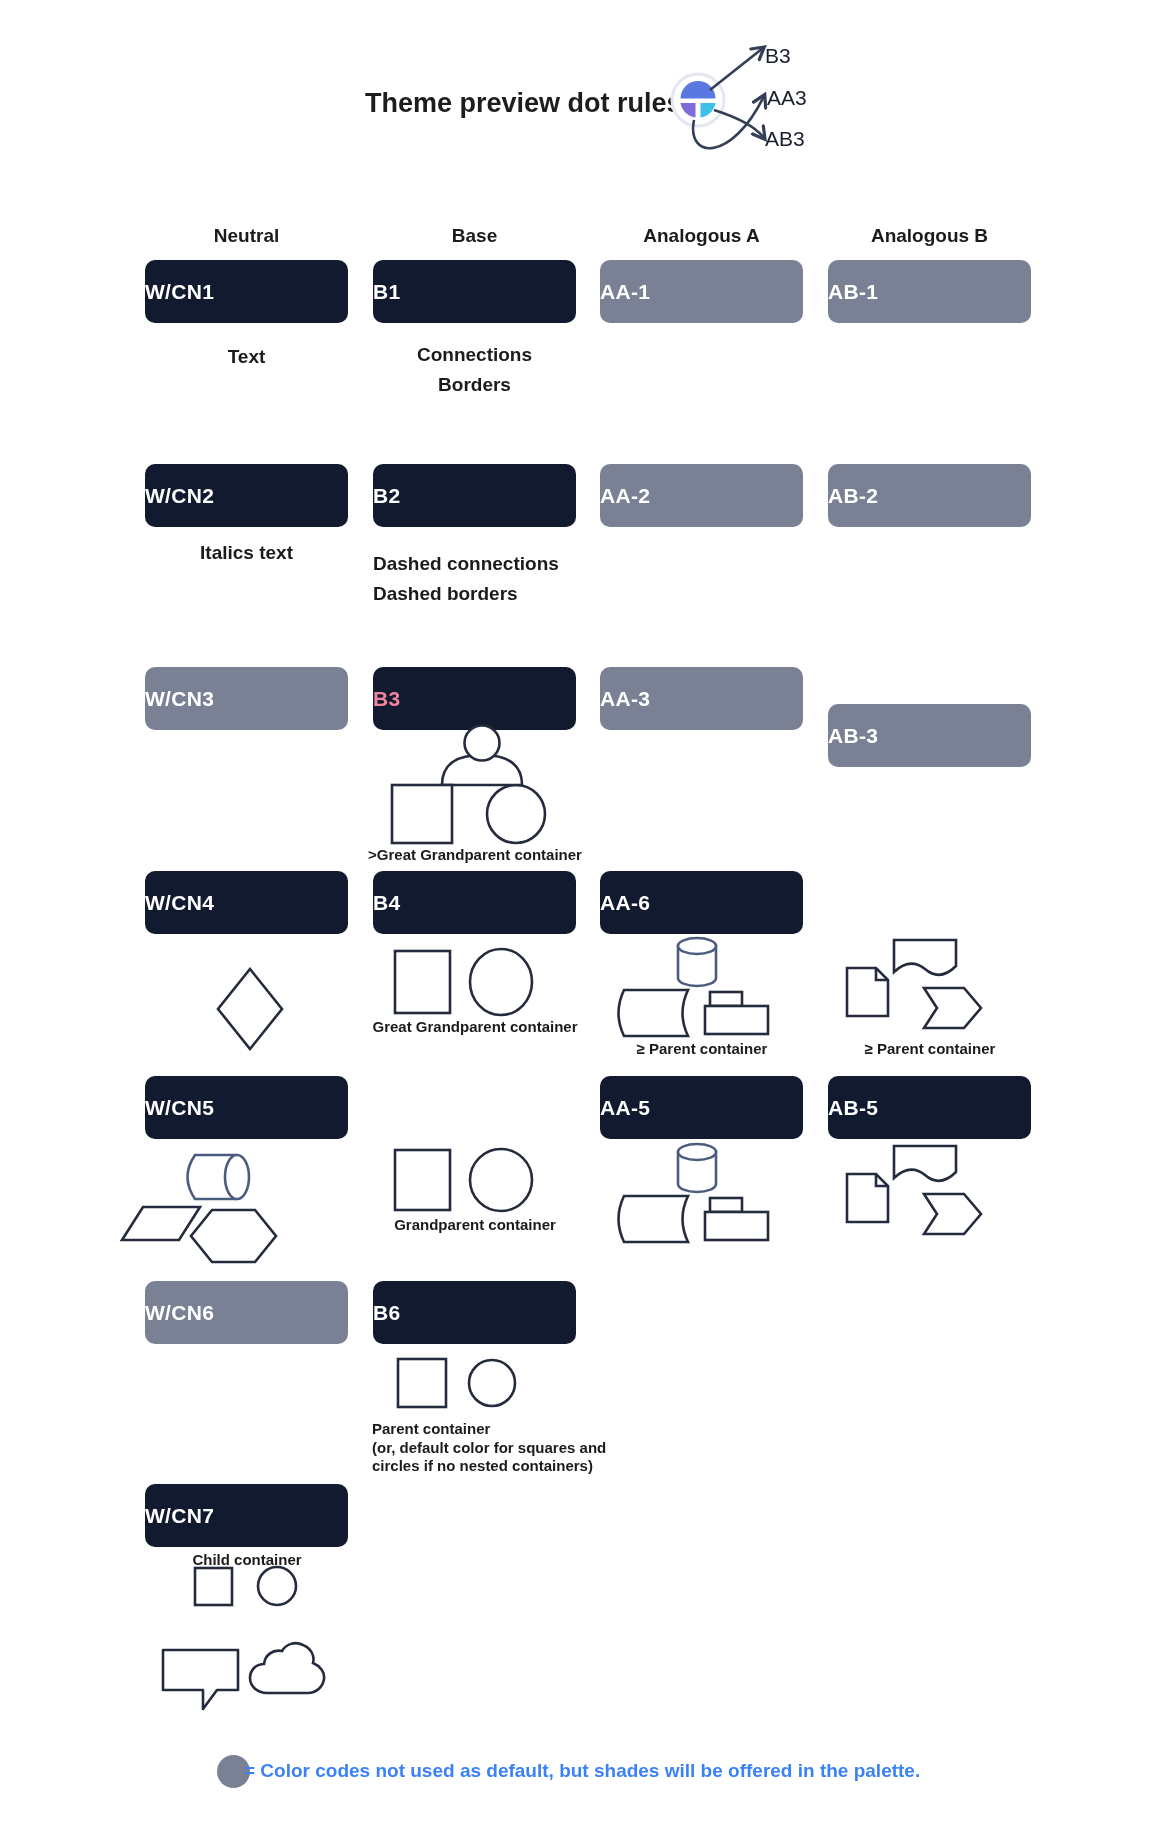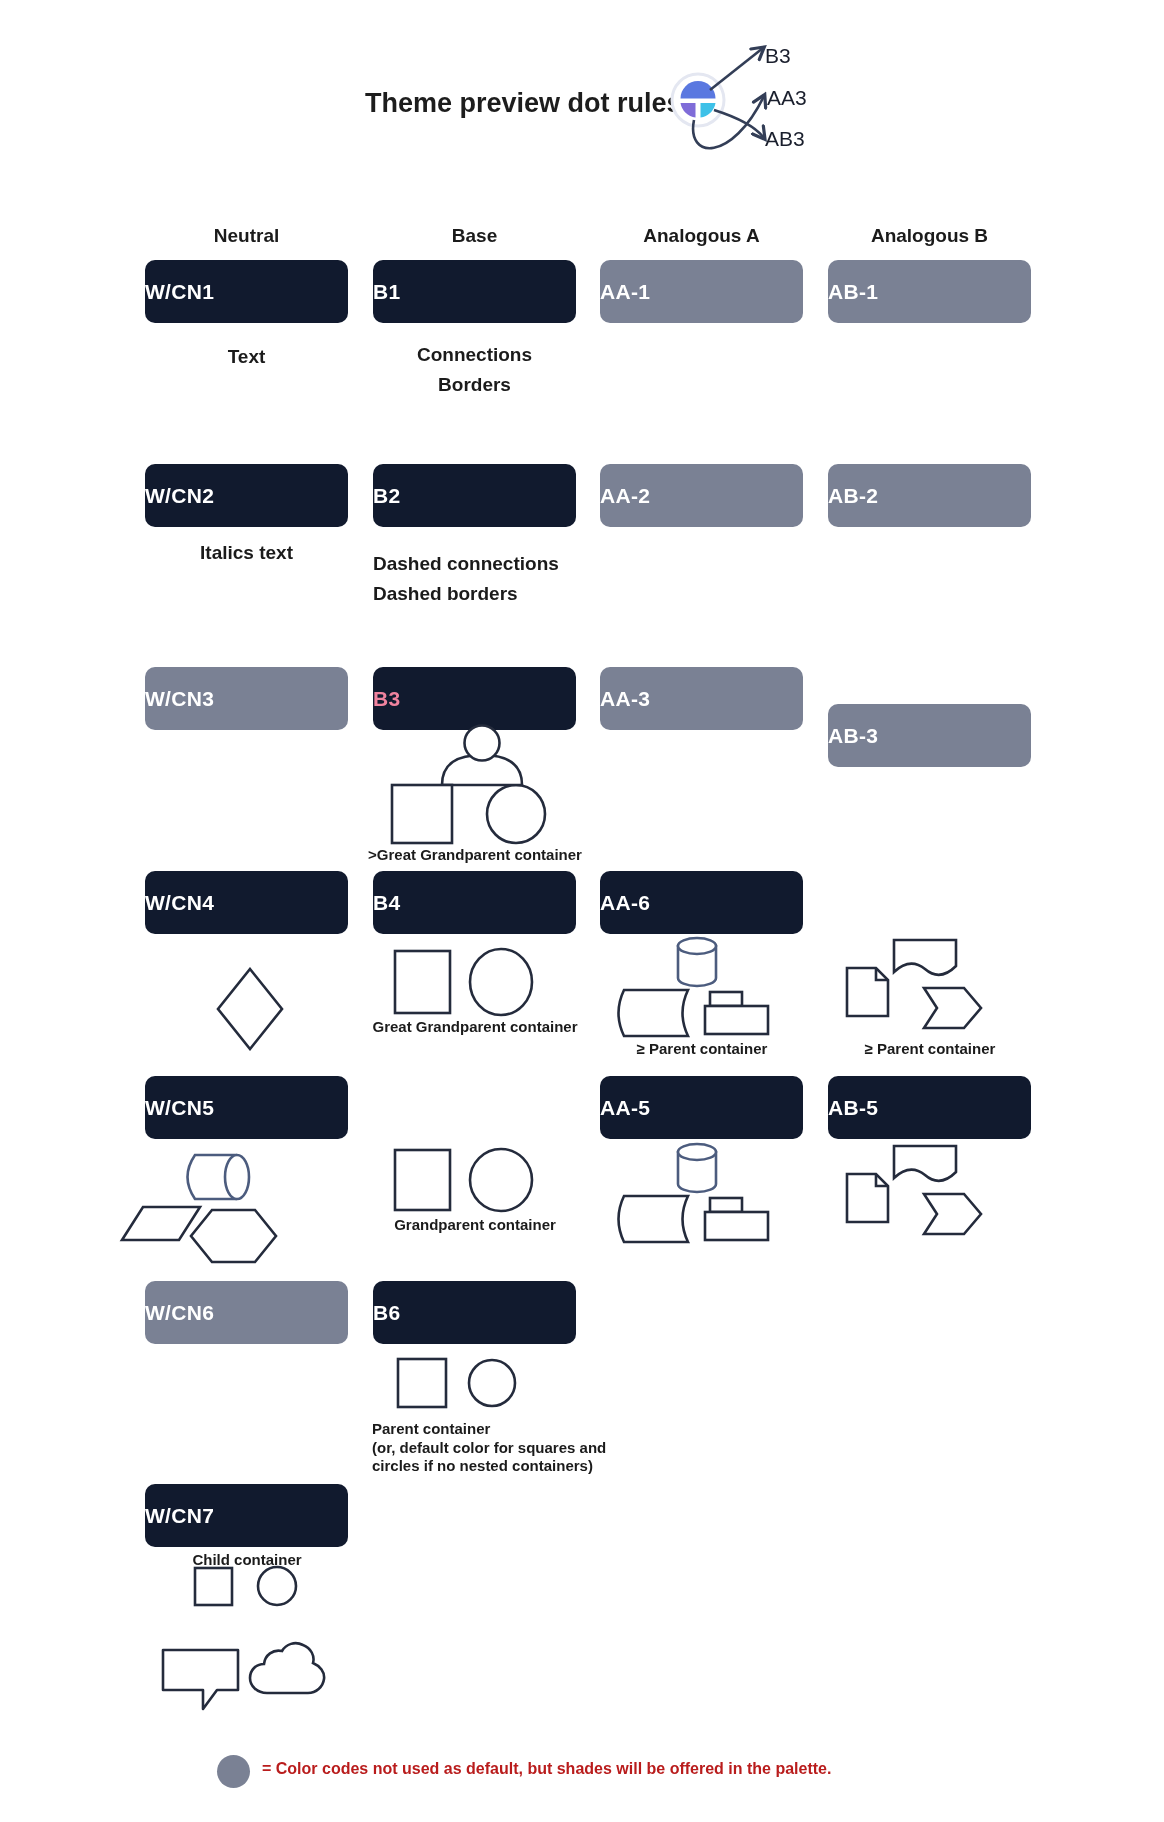--- a/index.html
+++ b/index.html
@@ -15,21 +15,21 @@
   .swatch.gray{background:#7A8194;}
   .swatch .pink{color:#F0839E;}
   .cap{position:absolute;font-weight:700;color:#1b1b1b;}
   .cap.big{font-size:19px;}
   .cap.sm{font-size:15px;}
   .cap.center{width:203px;text-align:center;}
   .cap.wcenter{width:240px;text-align:center;}
   .cap.left{text-align:left;}
   .shape-svg{position:absolute;}
   .legend-dot{position:absolute;left:217px;top:1755px;width:33px;height:33px;border-radius:50%;background:#7A8194;}
-  .legend-text{position:absolute;left:262px;top:1760px;font-size:16px;font-weight:700;color:#b91c1c;}
+  .legend-text{position:absolute;left:244px;top:1760px;font-size:19px;font-weight:700;color:#3b82f6;}
 </style>
 </head>
 <body>
 
 <div class="canvas">
 
   <div class="title">Theme preview dot rules:</div>
 
   <svg class="shape-svg" style="left:630px;top:20px;" width="180" height="140" viewBox="0 0 180 140">
     <defs>

